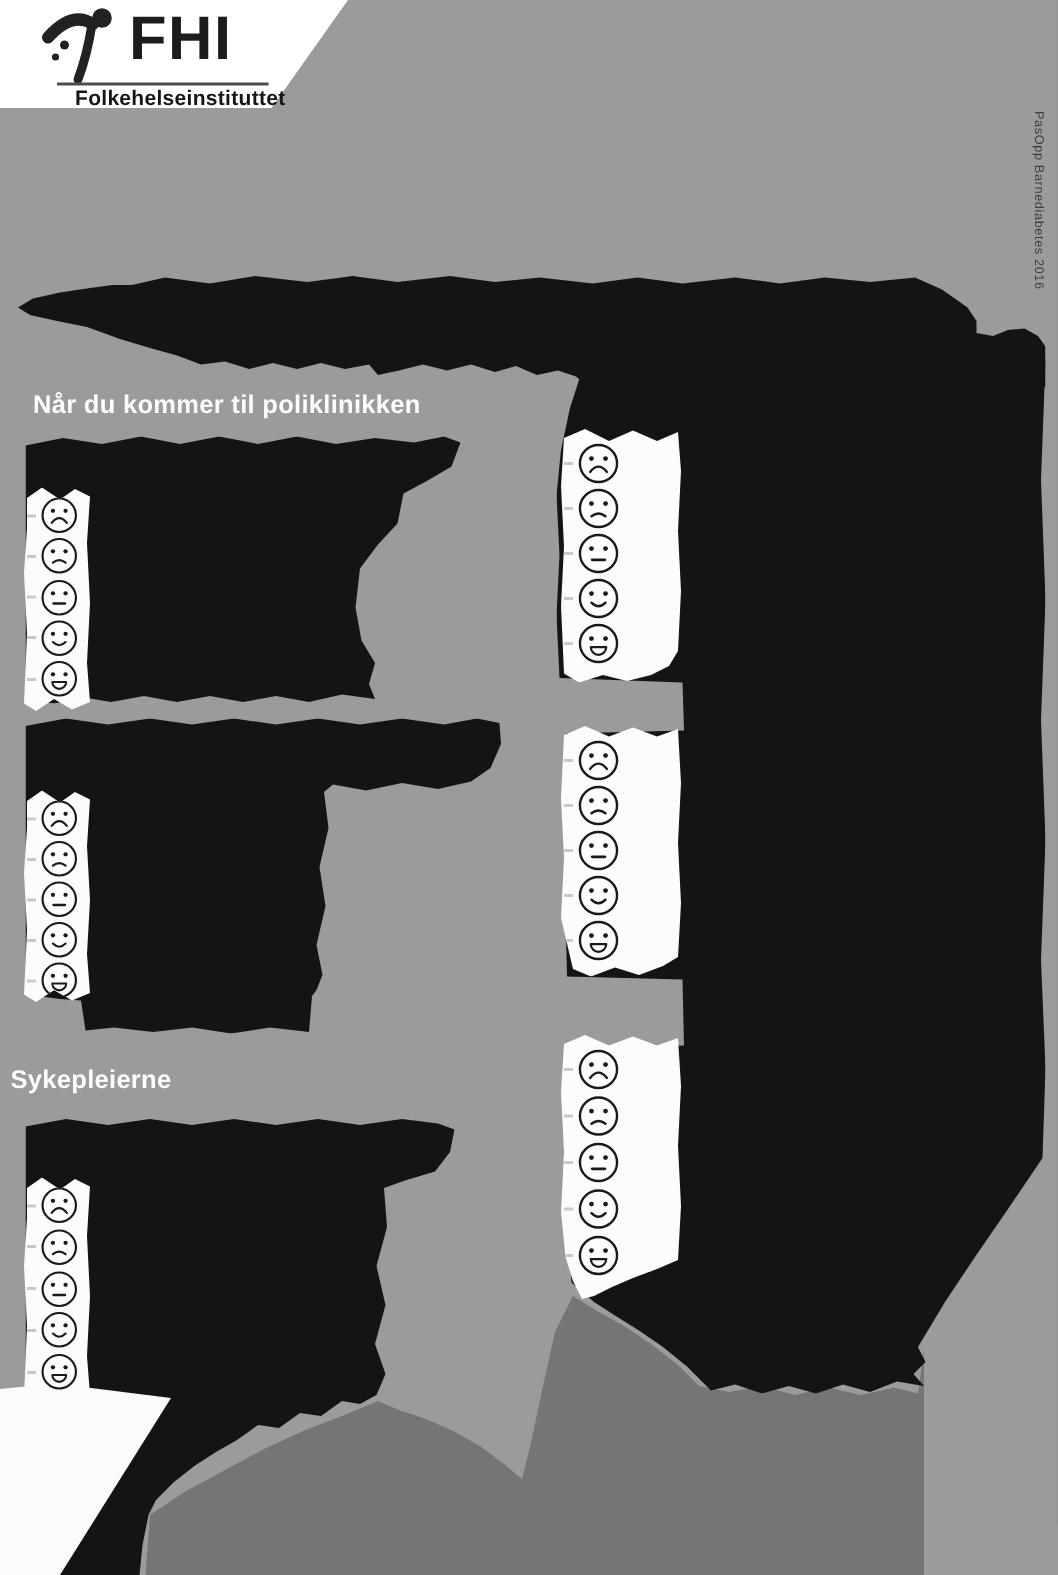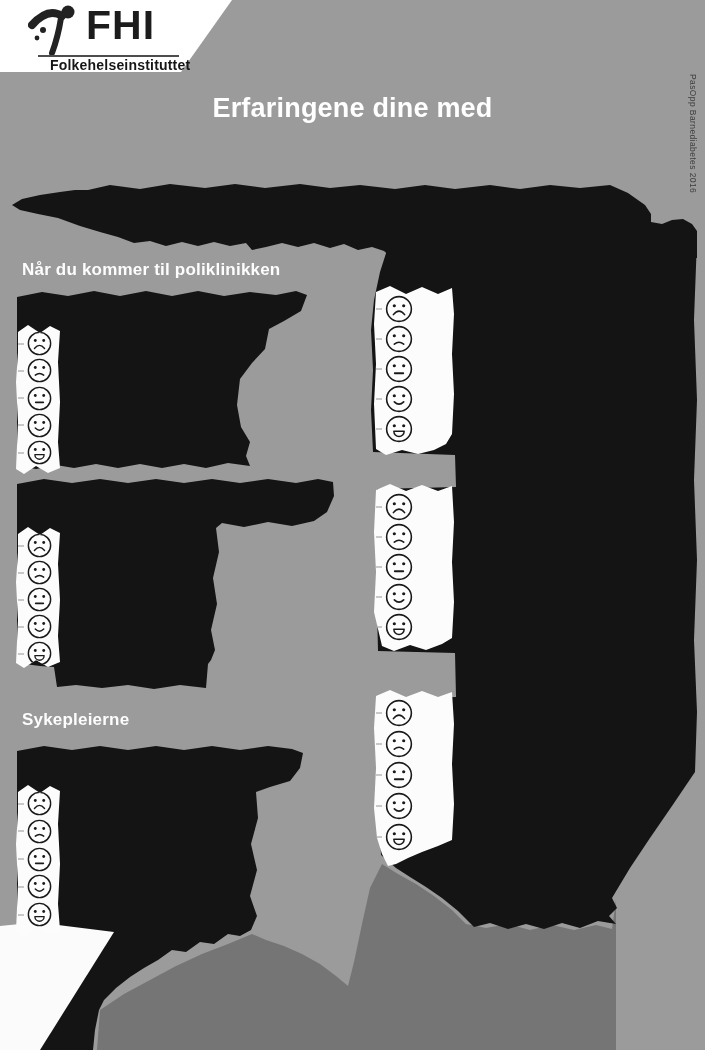--- a/index.html
+++ b/index.html
@@ -64,21 +64,21 @@
   
   .logo-figure{left:28px;top:3px;width:56px;height:54px;}
   .logo-acronym{left:86px;top:2px;font-size:41px;font-weight:800;letter-spacing:1px;color:#1c1c1c;}
   .logo-rule{left:38px;top:55px;width:141px;height:2px;background:#4d4d4d;}
   .logo-sub{left:50px;top:57px;font-size:14px;font-weight:700;color:#161616;letter-spacing:.2px;}
   
   .title{left:0;top:92px;width:705px;text-align:center;color:#ffffff;
     font-size:27px;font-weight:700;line-height:1.25;letter-spacing:.2px;}
   .sec-h{color:#fdfdfd;font-size:17px;font-weight:700;letter-spacing:.2px;text-align:right;}
   .sec-h.one{left:22px;top:260px;}
-  .sec-h.two{left:22px;top:710px;}
+  .sec-h.two{left:7px;top:710px;}
   .side-label{right:7px;top:74px;color:#3e3e3e;font-size:8.5px;letter-spacing:.4px;
     writing-mode:vertical-rl;}
   
   .scale{position:absolute;background:#fcfcfc;display:flex;flex-direction:column;
     justify-content:space-between;box-sizing:border-box;}
   .scale.sm{width:44px;padding:8px 0 10px 2px;}
   .scale.lg{width:80px;padding:10px 0 14px 2px;}
   .s1l{left:16px;top:322px;height:154px;clip-path:polygon(2px 10px,12px 3px,24px 11px,34px 4px,44px 9px,42px 40px,44px 80px,42px 120px,44px 146px,32px 151px,20px 144px,8px 152px,0px 147px,2px 100px,0px 60px,2px 30px);}
   .s2l{left:16px;top:524px;height:146px;clip-path:polygon(2px 10px,12px 3px,24px 11px,34px 4px,44px 9px,42px 40px,44px 76px,42px 112px,44px 138px,32px 143px,20px 136px,8px 144px,0px 139px,2px 96px,0px 58px,2px 28px);}
   .s3l{left:16px;top:782px;height:156px;clip-path:polygon(2px 10px,12px 3px,24px 11px,34px 4px,44px 9px,42px 42px,44px 82px,42px 122px,44px 148px,32px 153px,20px 146px,8px 154px,0px 149px,2px 102px,0px 62px,2px 30px);}
@@ -394,21 +394,20 @@
     <path d="M4,22 Q20,4 34,13" fill="none" stroke="#222" stroke-width="8" stroke-linecap="round"></path>
     <path d="M33,15 Q30,34 24,50" fill="none" stroke="#222" stroke-width="6" stroke-linecap="round"></path>
     <circle cx="15" cy="27" r="3" fill="#222"></circle>
     <circle cx="9" cy="35" r="2.4" fill="#222"></circle>
   </svg>
   <div class="abs logo-acronym">FHI</div>
   <div class="abs logo-rule"></div>
   <div class="abs logo-sub">Folkehelseinstituttet</div>
 
   <div class="abs title">
-    <div>Erfaringene dine med</div>
   </div>
 
   <div class="abs sec-h one">Når du kommer til poliklinikken</div>
   <div class="abs sec-h two">Sykepleierne</div>
 
   <div class="abs side-label">PasOpp Barnediabetes 2016</div>
 
 </div>
 
 </body></html>

